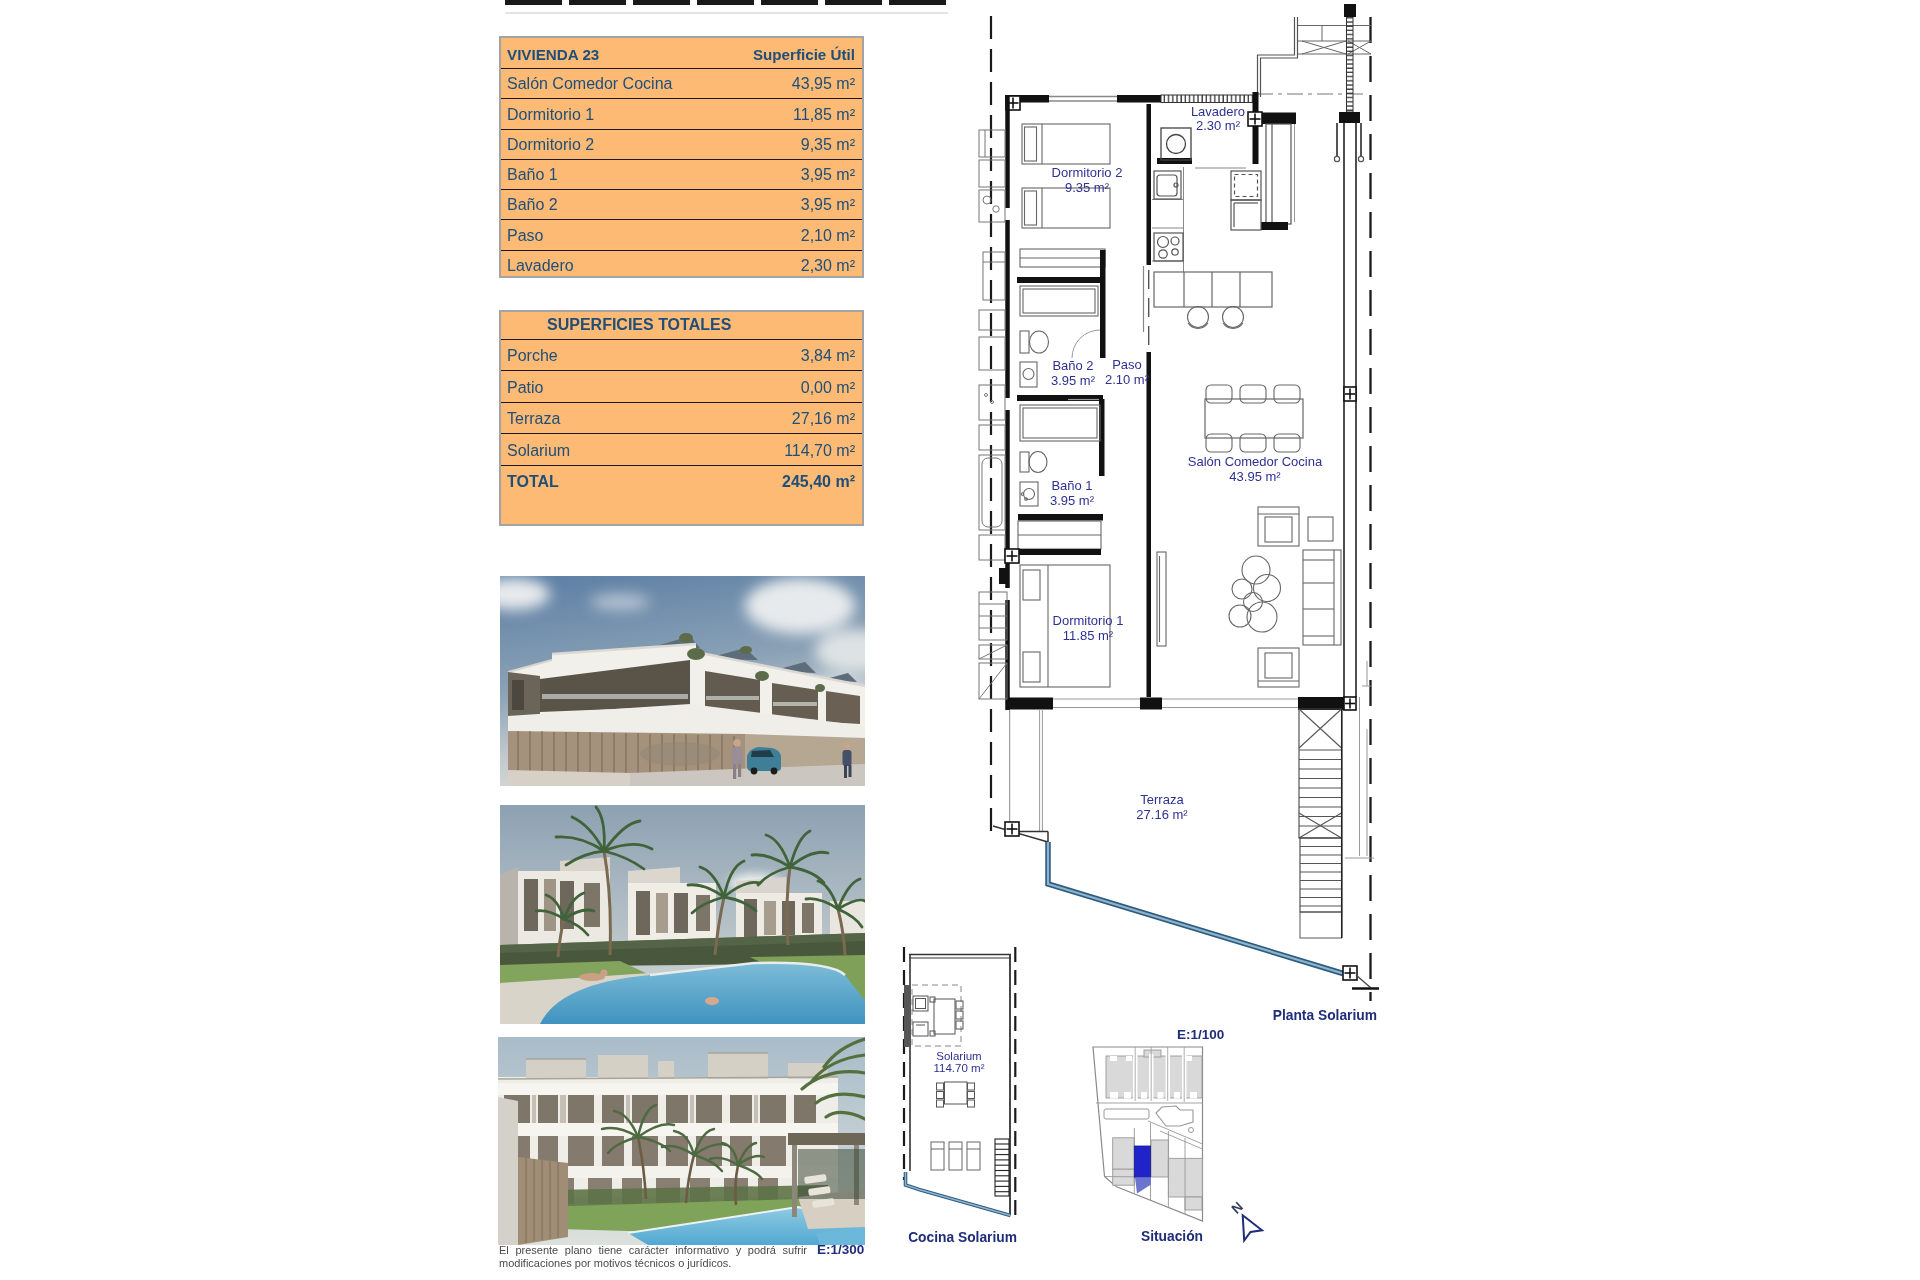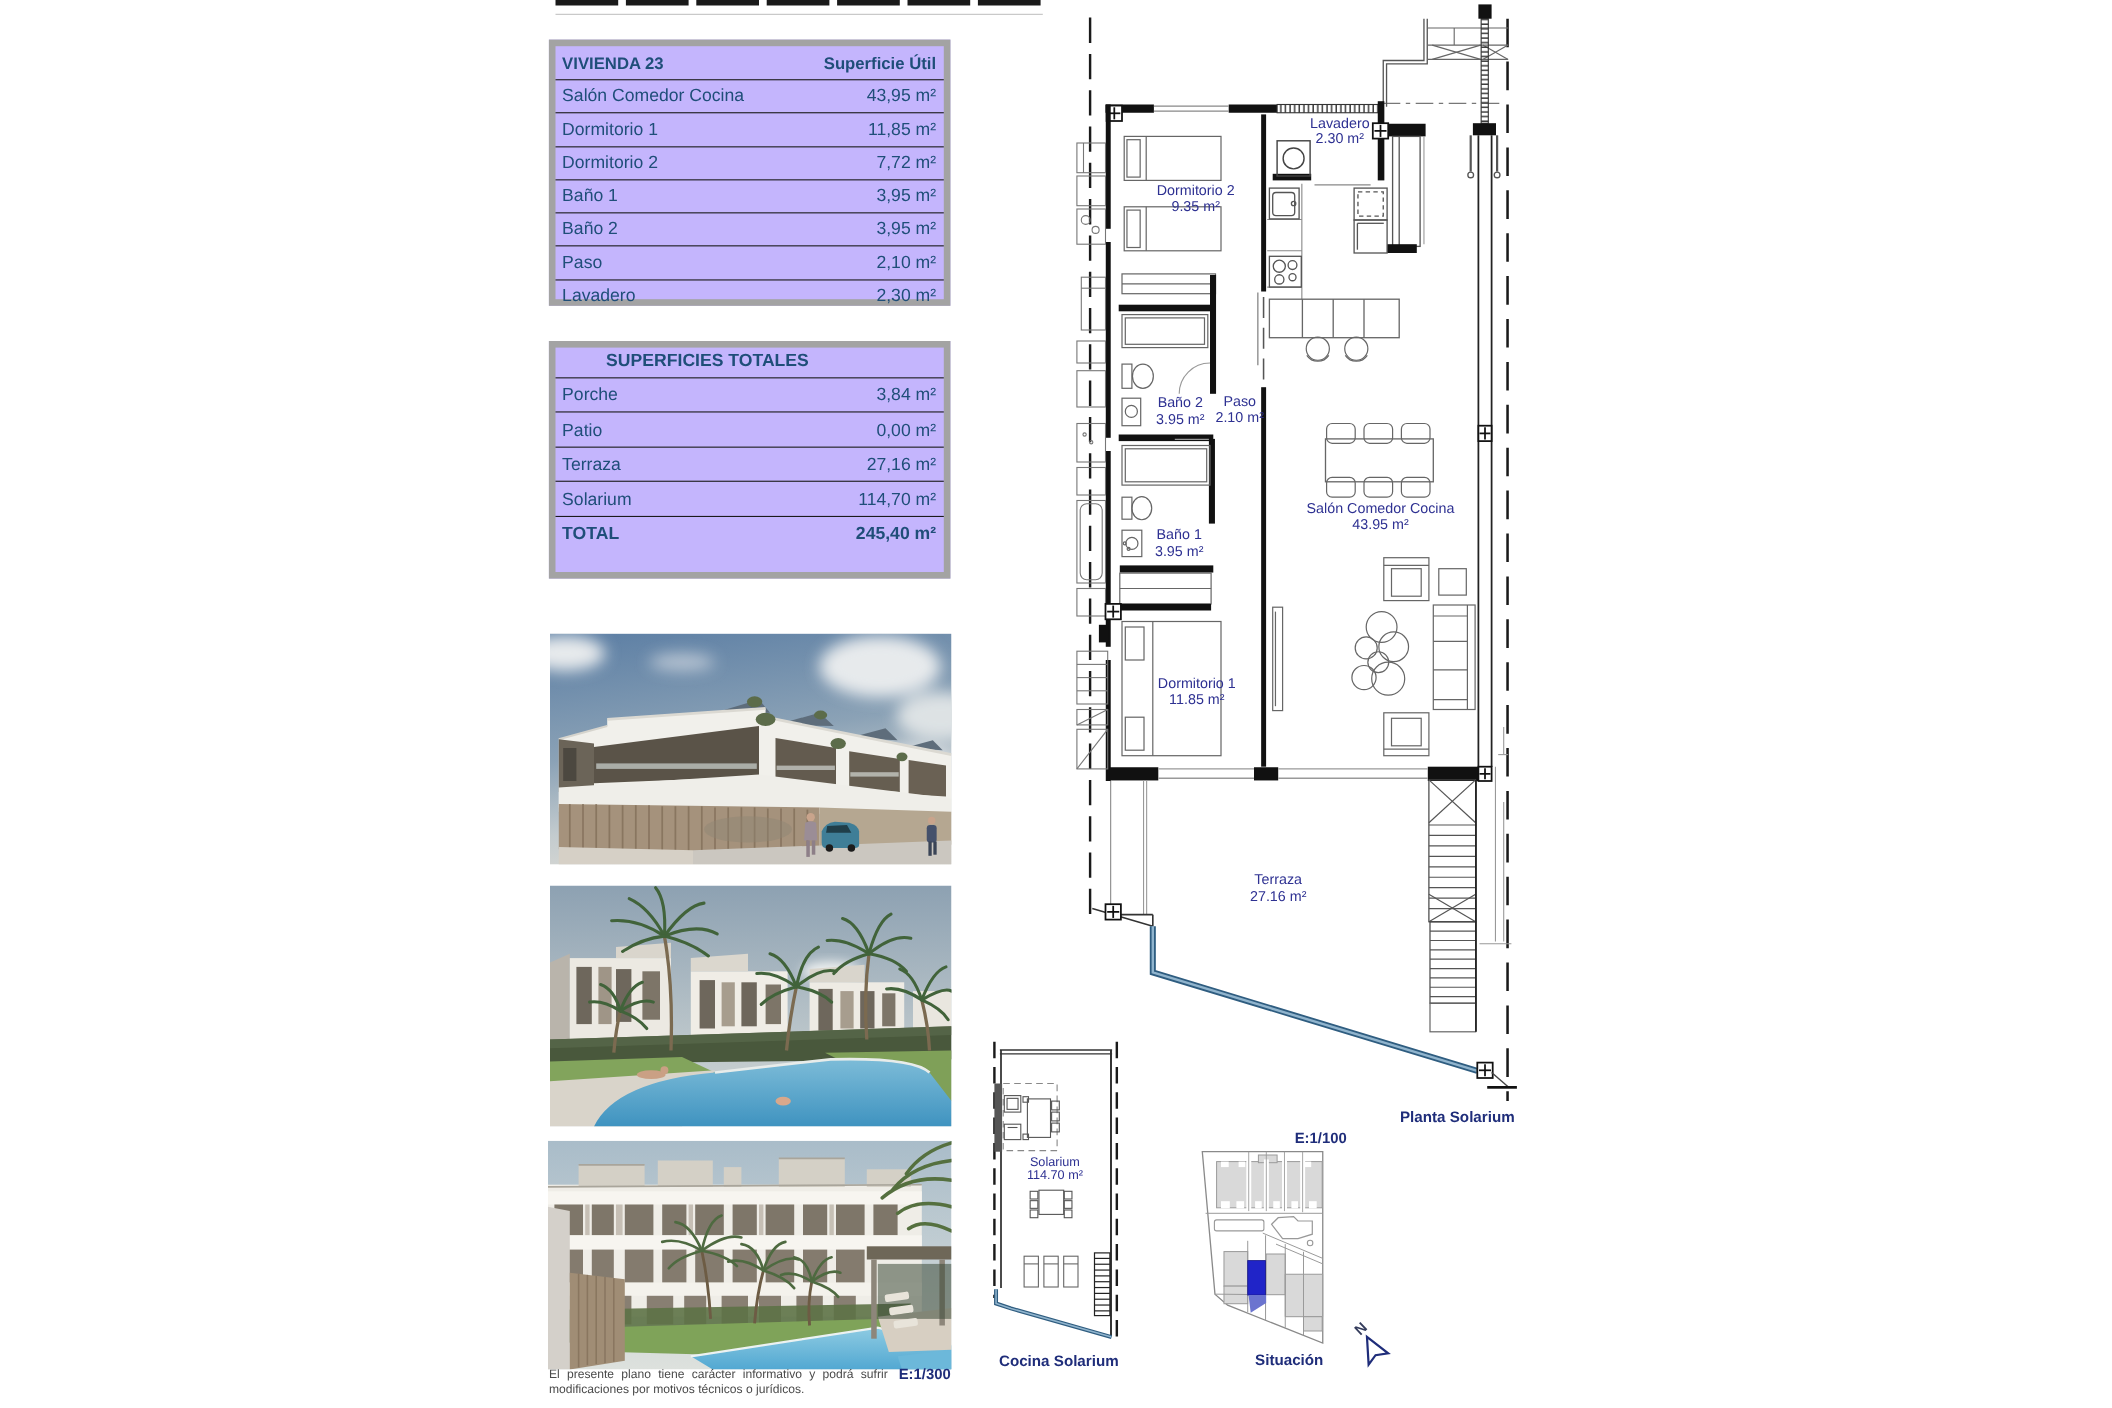--- a/index.html
+++ b/index.html
@@ -1,19 +1,19 @@
 <!DOCTYPE html>
 <html><head>
 <meta charset="utf-8">
 <style>
 html,body{margin:0;padding:0;background:#ffffff;}
 *{box-sizing:border-box;}
 #page{position:relative;width:1920px;height:1280px;background:#fff;overflow:hidden;
   font-family:"Liberation Sans",sans-serif;}
-.tbl{position:absolute;border:6px solid #a3a3a3;background:#c4b5fd;color:#1F4E79;font-size:16px;}
+.tbl{position:absolute;border:2px solid #a3a3a3;background:#fdba74;color:#1F4E79;font-size:16px;}
 .trow{position:relative;width:100%;border-top:1.6px solid #1a1a1a;}
 .trow:first-child{border-top:none;}
 .cl{position:absolute;left:6px;bottom:5px;white-space:nowrap;}
 .cr{position:absolute;right:7px;bottom:5px;white-space:nowrap;}
 .b{font-weight:bold;}
 .cap{position:absolute;color:#1f2d7a;font-weight:bold;white-space:nowrap;}
 </style>
 </head>
 <body>
 <div id="page">
@@ -35,21 +35,21 @@
         <span class="cr">43,95 m²</span>
       </div>
 
   <div class="trow" style="height:30.3px;">
         <span class="cl">Dormitorio 1</span>
         <span class="cr">11,85 m²</span>
       </div>
 
   <div class="trow" style="height:30.3px;">
         <span class="cl">Dormitorio 2</span>
-        <span class="cr">7,72 m²</span>
+        <span class="cr">9,35 m²</span>
       </div>
 
   <div class="trow" style="height:30.3px;">
         <span class="cl">Baño 1</span>
         <span class="cr">3,95 m²</span>
       </div>
 
   <div class="trow" style="height:30.3px;">
         <span class="cl">Baño 2</span>
         <span class="cr">3,95 m²</span>

